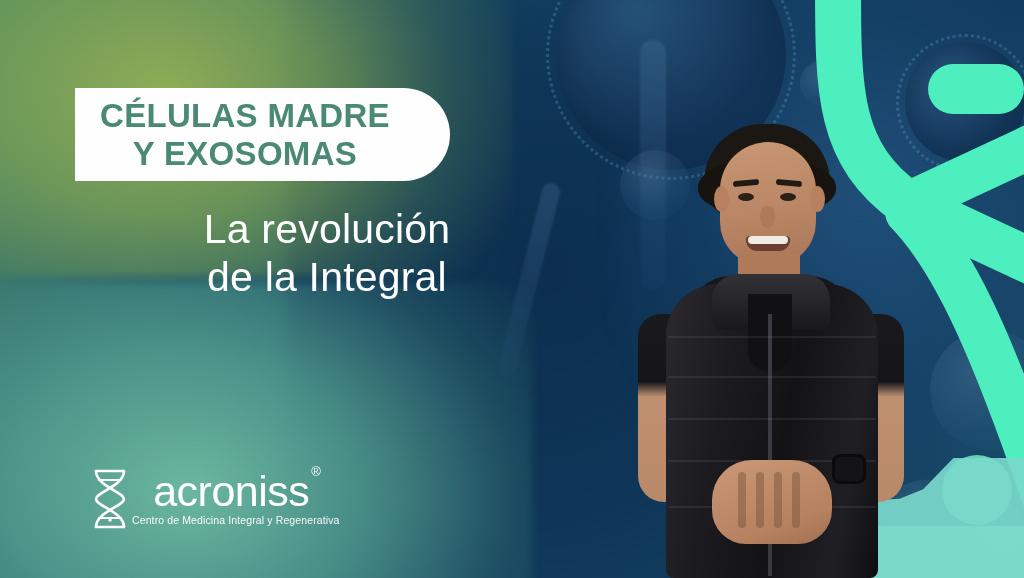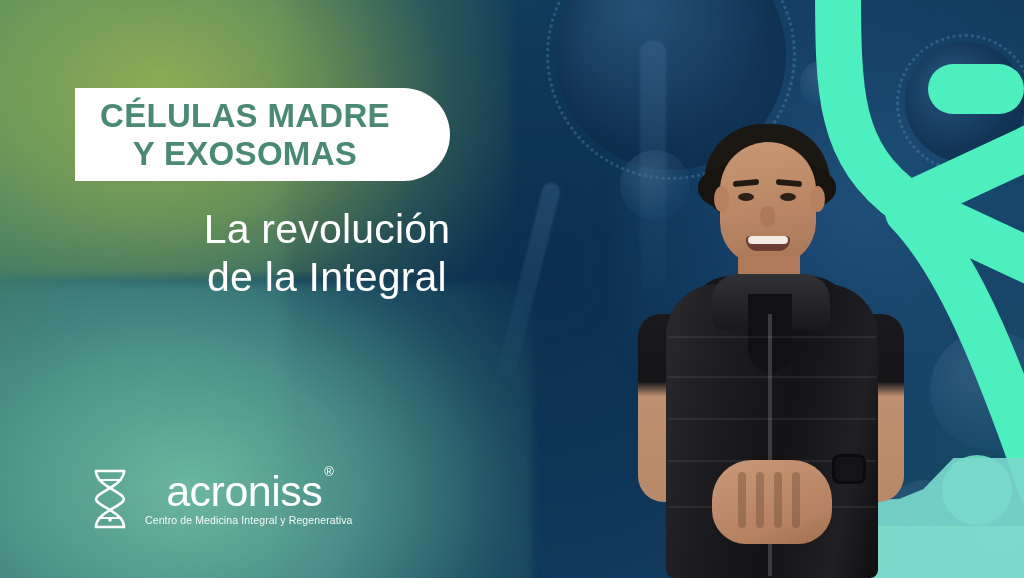--- a/index.html
+++ b/index.html
@@ -100,21 +100,21 @@
     background:#ffffff;border-radius:0 48px 48px 0;
     display:flex;align-items:center;padding-left:25px;}
   .badge-title{color:#4a8a72;font-weight:bold;font-size:33px;line-height:1.13;
     letter-spacing:.3px;white-space:pre-line;}
 
   .headline{position:absolute;left:92px;top:205px;width:420px;margin-left:25px;}
   .headline .line{color:#ffffff;font-size:41px;line-height:1.18;font-weight:300;letter-spacing:.2px;}
   .hl-box{display:inline-block;margin-top:11px;background:#7CEFCB;border-radius:7px;
     padding:5px 15px 8px 15px;color:#0c0c0c;font-size:41px;font-weight:bold;line-height:1.05;letter-spacing:-.3px;}
 
-  .logo{position:absolute;left:88px;top:468px;display:flex;align-items:center;gap:13px;}
+  .logo{position:absolute;left:88px;top:468px;display:flex;align-items:center;}
   .logo-mark{width:44px;height:62px;}
   .logo-text{display:flex;flex-direction:column;}
   .logo-word{color:#fff;font-size:43px;line-height:.92;letter-spacing:-.5px;font-weight:400;position:relative;}
   .logo-word sup{font-size:13px;vertical-align:super;position:relative;top:-14px;left:2px;}
   .logo-tag{color:#fff;font-size:10.5px;letter-spacing:.12px;margin-top:3px;opacity:.96;}
 
   .grain{position:absolute;inset:0;pointer-events:none;opacity:.2;
     background-image:repeating-linear-gradient(0deg,rgba(255,255,255,.02) 0 1px,rgba(0,0,0,.02) 1px 2px),
                      repeating-linear-gradient(90deg,rgba(255,255,255,.02) 0 1px,rgba(0,0,0,.02) 1px 2px);}
 </style>

